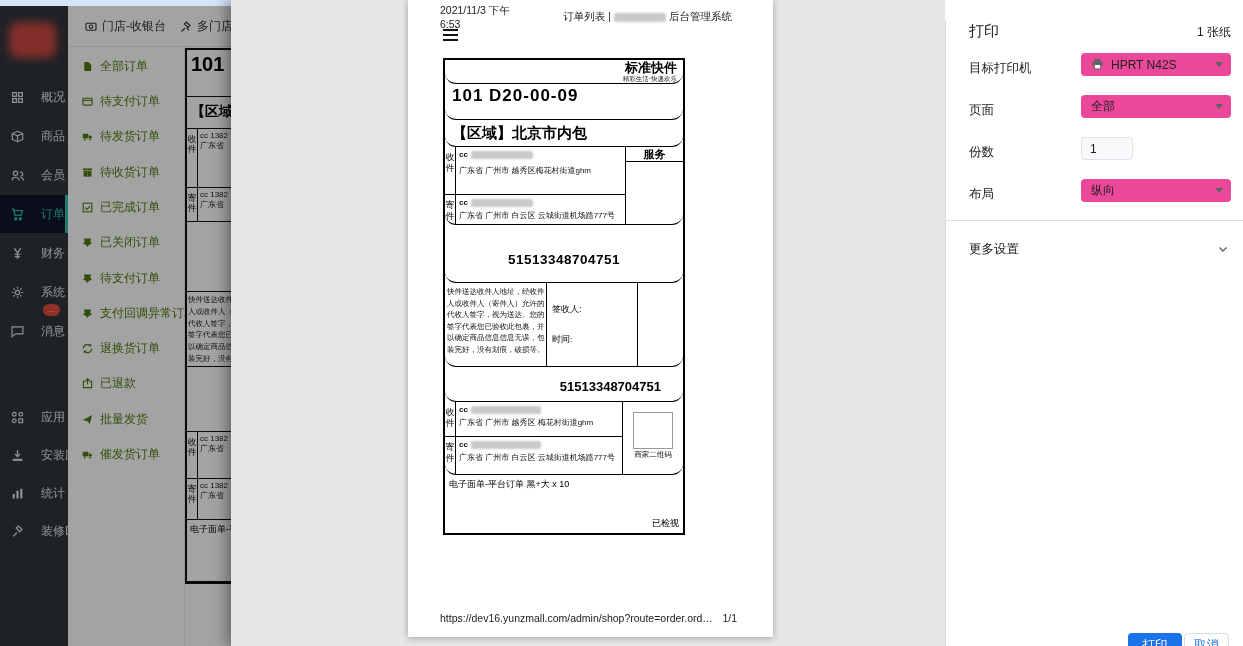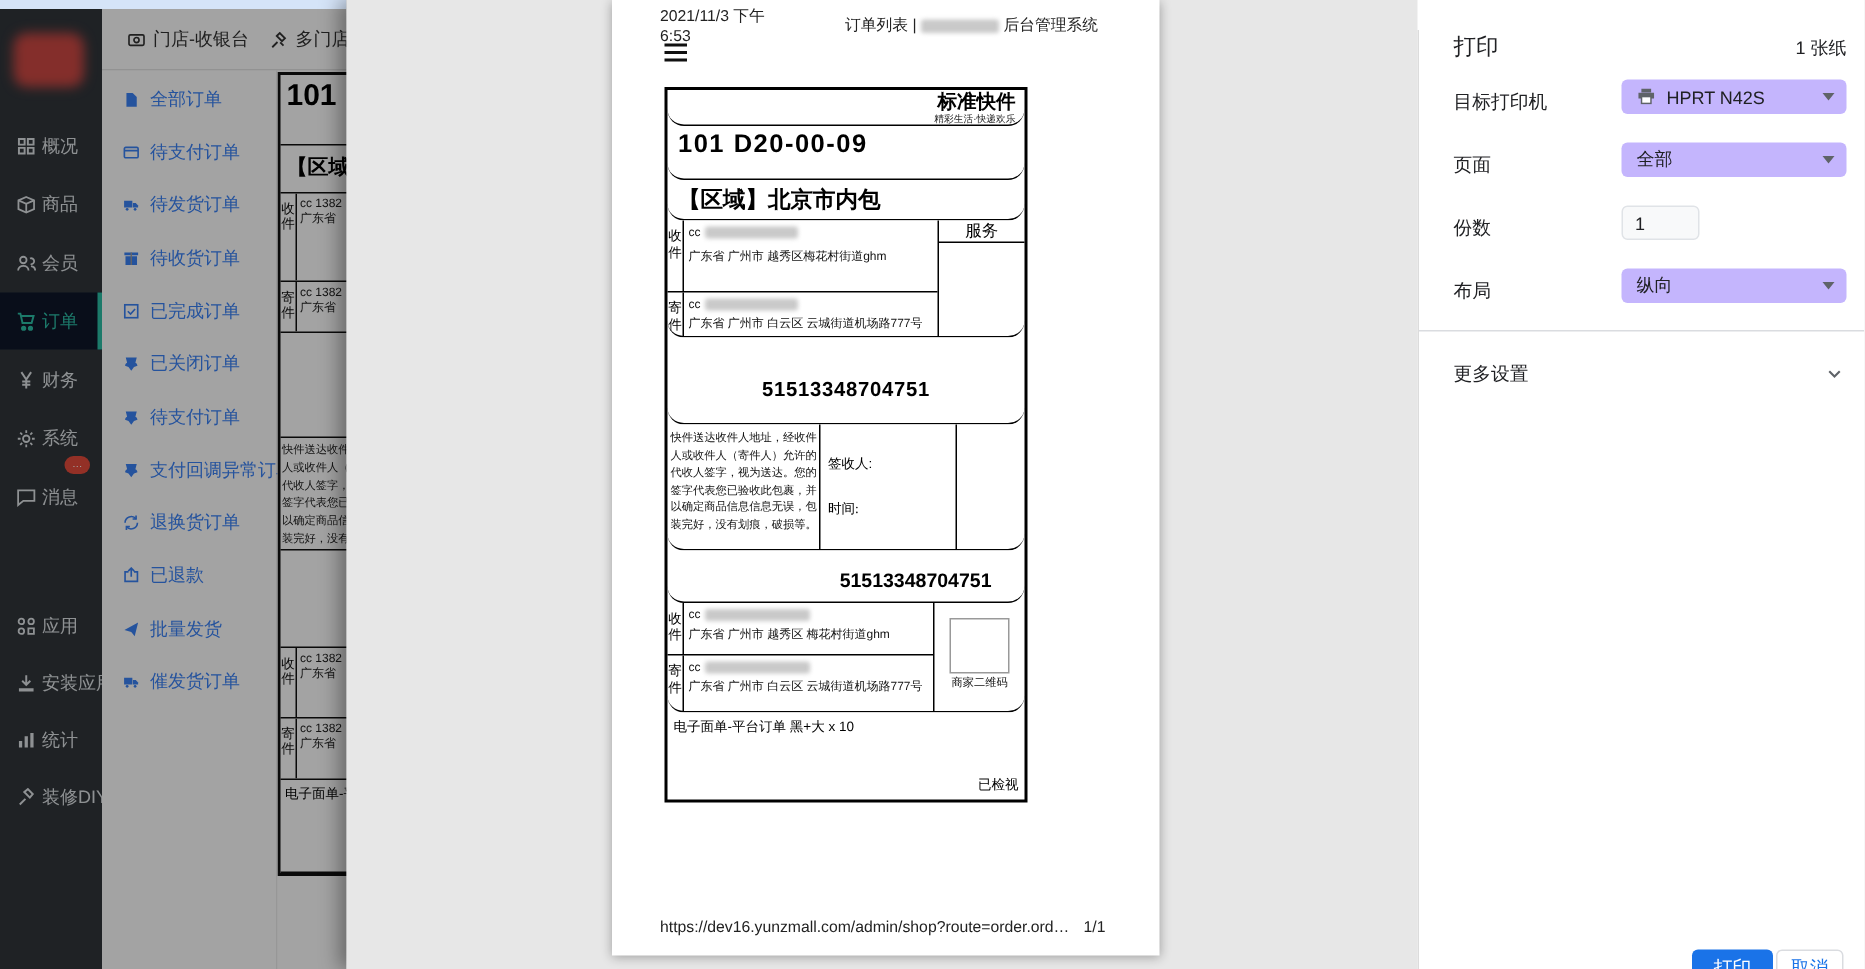--- a/index.html
+++ b/index.html
@@ -7,35 +7,35 @@
   body { font-family:"Liberation Sans","DejaVu Sans",sans-serif; background:#fff; }
   .screen { position:relative; width:1243px; height:646px; overflow:hidden; background:#fff; }
   .abs { position:absolute; }
 
   
   .top-strip { left:0; top:0; width:231px; height:6px; background:#d5e4f8; z-index:6; }
   .dark-sidebar { left:0; top:6px; width:68px; height:640px; background:#31363b; z-index:1; }
   .logo-blob { position:absolute; left:9px; top:16px; width:47px; height:36px; border-radius:9px;
                background:#cf4944; filter:blur(4px); }
   .nav-item { position:absolute; left:0; width:68px; height:38px; display:flex; align-items:center;
-              padding-left:11px; gap:4px; color:#dfe3e6; font-size:12px; cursor:pointer; }
+              padding-left:11px; gap:17px; color:#dfe3e6; font-size:12px; cursor:pointer; }
   .nav-item .lbl { white-space:nowrap; }
   .nav-item.active { color:#2dbfa7; background:#0f172a; }
   .nav-item.active::after { content:""; position:absolute; right:0; top:0; width:3px; height:38px; background:#2dbfa7; }
   .badge { position:absolute; left:43px; top:-8px; min-width:17px; height:12px; background:#e74c3c;
            border-radius:7px; color:#fff; font-size:7px; line-height:11px; text-align:center; padding:0 3px; }
 
   .admin-header { left:68px; top:6px; width:163px; height:41px; background:#fff; border-bottom:1px solid #e4e4e4;
                   z-index:1; overflow:hidden; }
   .head-tab { position:absolute; top:0; height:41px; display:flex; align-items:center; gap:5px;
               font-size:12px; color:#333; white-space:nowrap; cursor:pointer; }
 
   .order-sidebar { left:68px; top:47px; width:117px; height:599px; background:#fff; border-right:1px solid #ececec; z-index:1; }
   .om-item { position:absolute; left:0; width:117px; height:24px; display:flex; align-items:center;
-             padding-left:14px; gap:7px; font-size:12px; color:#3b82f6; white-space:nowrap; cursor:pointer;text-align:right; }
+             padding-left:14px; gap:7px; font-size:12px; color:#4d7c0f; white-space:nowrap; cursor:pointer;text-align:right; }
 
   .admin-content { left:185px; top:47px; width:46px; height:599px; background:#fff; overflow:hidden; z-index:1; }
   .mini-label { position:absolute; left:0; top:1px; width:70px; border:2px solid #111; border-left-width:2px; background:#fff; }
   .mini-row { border-bottom:1px solid #111; position:relative; overflow:hidden; }
   .mini-addr { display:flex; }
   .mini-side { width:11px; border-right:1px solid #111; font-size:9px; line-height:10px; text-align:center;
                padding-top:5px; word-break:break-all; color:#111; }
   .mini-body { flex:1; padding:2px 0 0 2px; font-size:8px; color:#222; white-space:nowrap; }
 
   .dim-overlay { left:0; top:0; width:231px; height:646px; background:rgba(0,0,0,0.36); z-index:3; }
@@ -60,22 +60,22 @@
   .brand-slogan { font-size:6.5px; color:#222; }
   .r-code { height:36px; font-size:17px; font-weight:bold; padding:2px 0 0 7px; letter-spacing:1px; }
   .r-region { height:27px; font-size:15px; font-weight:bold; padding:4px 0 0 7px; }
   .r-addr { height:78px; display:flex; }
   .addr-left { flex:1; display:flex; flex-direction:column; }
   .sub-recv { height:48px; border-bottom:1px solid #000; display:flex; }
   .sub-send { flex:1; display:flex; }
   .vlab { width:11px; border-right:1px solid #000; font-size:9px; line-height:10.5px; text-align:center;
           padding-top:5px; word-break:break-all; }
   .addr-body { flex:1; padding:3px 2px 0 3px; font-size:8px; line-height:10px; color:#111; }
-  .name-line { display:flex; align-items:center; gap:3px; }
-  .svc-col { width:58px; border-left:1px solid #000; }
+  .name-line { display:flex; align-items:center; gap:3px;font-weight:bold; }
+  .svc-col { width:58px; border-left:1px solid #000;font-weight:bold; }
   .svc-head { height:15px; border-bottom:1px solid #000; text-align:center; font-size:11px; line-height:14px; }
   .r-track { height:58px; display:flex; align-items:center; justify-content:center; padding-top:12px;
              font-size:13.5px; font-weight:bold; letter-spacing:0.5px; }
   .r-disc { height:84px; display:flex; }
   .disc-text { width:102px; border-right:1px solid #000; font-size:7.5px; line-height:11.6px; padding:3px 1px 0 2px; color:#111; }
   .disc-mid { flex:1; font-size:9px; padding:20px 0 0 5px; }
   .disc-mid .t2 { margin-top:17px;font-family:Liberation Serif, serif; }
   .disc-right { width:46px; border-left:1px solid #000; }
   .r-track2 { height:35px; text-align:right; padding:12px 22px 0 0; font-size:13px; font-weight:bold; }
   .r-addr2 { height:73px; display:flex; }
@@ -89,21 +89,21 @@
 
   .page-foot { position:absolute; left:0; top:612px; width:100%; padding:0 36px 0 32px; display:flex;
                justify-content:space-between; font-size:10.5px; color:#222; }
 
   
   .settings { position:absolute; left:714px; top:0; width:298px; height:646px; background:#fff;
               border-left:1px solid #dcdcdc;margin-top:20px; }
   .pd-title { position:absolute; left:23px; top:2px; font-size:15px; color:#202124; }
   .pd-sheets { position:absolute; right:12px; top:4px; font-size:12px; color:#202124; }
   .pd-label { position:absolute; left:23px; font-size:12.5px; color:#202124; }
-  .pd-select { position:absolute; left:135px; width:150px; height:23px; background:#c4b5fd; border-radius:4px;
+  .pd-select { position:absolute; left:135px; width:150px; height:23px; background:#ec4899; border-radius:4px;
                display:flex; align-items:center; padding:0 8px 0 10px; font-size:12px; color:#202124; cursor:pointer; }
   .pd-select .grow { flex:1; white-space:nowrap; overflow:hidden; }
   .caret { width:0; height:0; border-left:4px solid transparent; border-right:4px solid transparent;
            border-top:5px solid #5f6368; }
   .pd-input { position:absolute; left:135px; width:52px; height:23px; background:#f8f9fa; border:1px solid #e0e3e7;
               border-radius:4px; font-size:12px; color:#202124; padding:0 8px; font-family:inherit; }
   .pd-divider { position:absolute; left:0; right:0; top:200px; height:1px; background:#dadce0; }
   .more-row { position:absolute; left:0; right:0; top:216px; height:26px; cursor:pointer; }
   .more-label { position:absolute; left:23px; top:5px; font-size:12.5px; color:#202124; }
   .more-chevron { position:absolute; right:14px; top:7px; }

